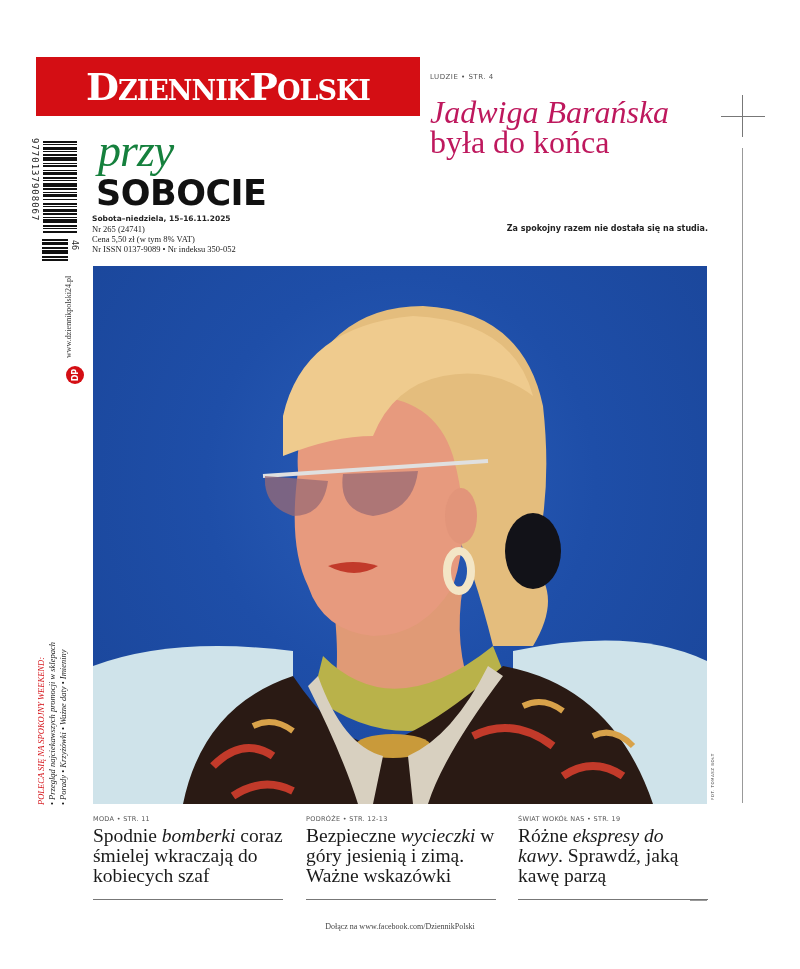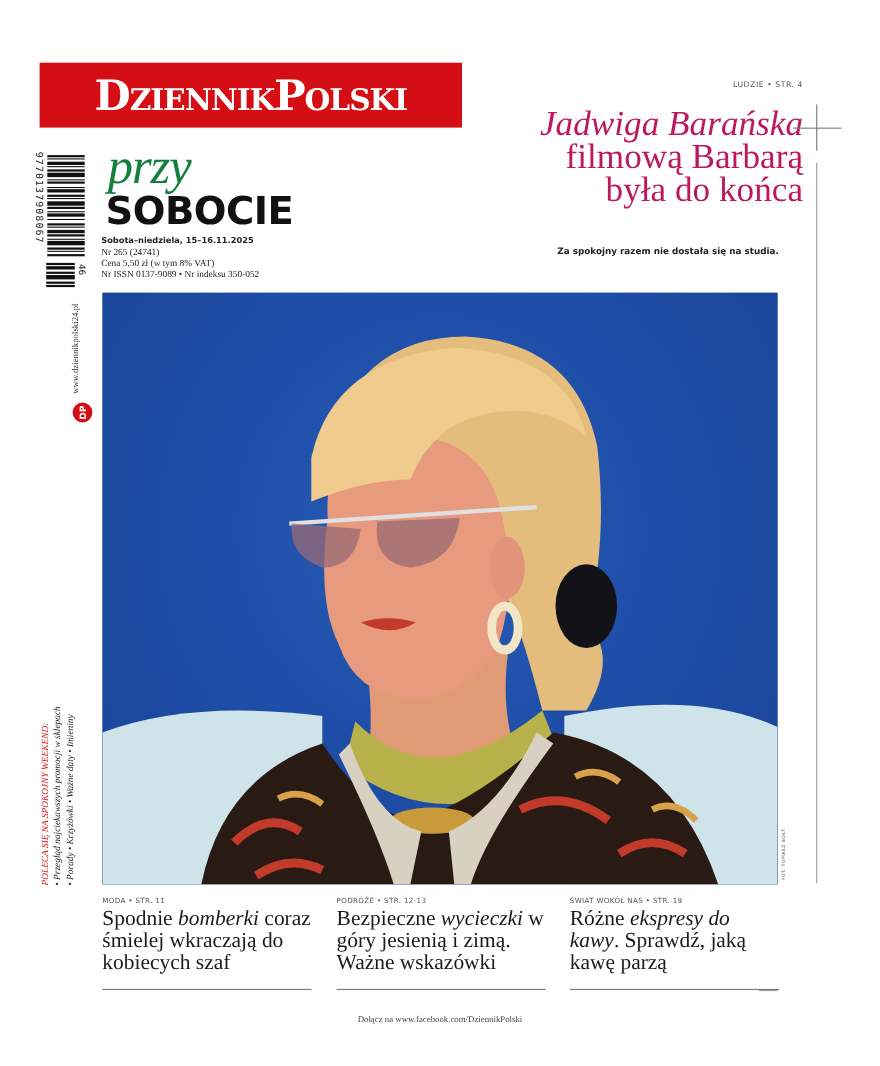--- a/index.html
+++ b/index.html
@@ -46,21 +46,21 @@
     font-style: italic; font-size: 46px; line-height: 1; color: #15803d; letter-spacing: -1px;
   }
   .sobocie {
     position: absolute; left: 96px; top: 176px; font-family: "DejaVu Sans", sans-serif;
     font-weight: bold; font-size: 35px; line-height: 1; letter-spacing: -0.5px; color: #111;
   }
   .issue-info { position: absolute; left: 92px; top: 214px; font-size: 8.5px; line-height: 10px; color: #222; }
   .issue-date { font-family: "DejaVu Sans", sans-serif; font-weight: bold; font-size: 7.5px; }
 
   
-  .lead { position: absolute; left: 430px; top: 73px; width: 300px; text-align: right; }
+  .lead { position: absolute; left: 430px; top: 73px; width: 300px; text-align: left; }
   .kicker {
     font-family: "DejaVu Sans", sans-serif; font-size: 7px; color: #555; letter-spacing: 0.5px;
     text-transform: uppercase;
   }
   .lead-title { font-family: "Liberation Serif", serif; font-size: 32px; line-height: 30px; color: #be185d; margin-top: 16px; }
   .lead-title .name { font-style: italic; display: block; }
   .lead-title .line { display: block; }
   .lead-sub {
     position: absolute; left: 400px; top: 223px; width: 308px; text-align: right;
     font-family: "DejaVu Sans", sans-serif; font-weight: bold; font-size: 8px; line-height: 11px; color: #222;
@@ -194,21 +194,20 @@
   <div class="issue-date">Sobota–niedziela, 15–16.11.2025</div>
   <div>Nr 265 (24741)</div>
   <div>Cena 5,50 zł (w tym 8% VAT)</div>
   <div>Nr ISSN 0137-9089 • Nr indeksu 350-052</div>
 </div>
 
 <div class="lead">
   <div class="kicker">Ludzie • Str. 4</div>
   <div class="lead-title">
     <span class="name">Jadwiga Barańska</span>
-    <span class="line">filmową Barbarą</span>
     <span class="line">była do końca</span>
   </div>
 </div>
 <div class="lead-sub">
   <div>Za spokojny razem nie dostała się na studia.</div>
 </div>
 
 <div class="crop-h"></div>
 <div class="crop-v1"></div>
 <div class="crop-v2"></div>

